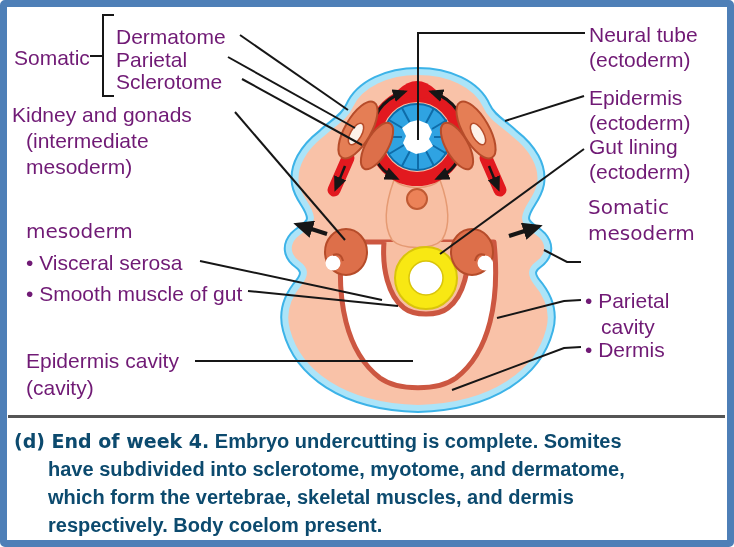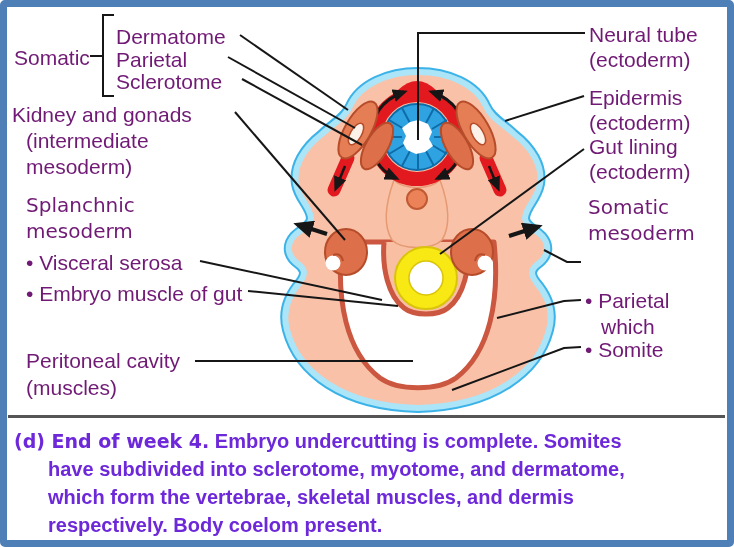--- a/index.html
+++ b/index.html
@@ -4,21 +4,21 @@
 <style>
   html,body{margin:0;padding:0;background:#e8e8e8;}
   #stage{position:relative;width:734px;height:547px;background:#ffffff;overflow:hidden;
          font-family:"Liberation Sans",sans-serif;}
   #frame{position:absolute;inset:0;border:7px solid #4e7fb7;border-radius:5px;pointer-events:none;z-index:30;}
   #diagram-svg{position:absolute;left:0;top:0;width:734px;height:547px;z-index:1;}
   .lbl{position:absolute;font-weight:normal;font-size:21px;line-height:1;color:#701a75;
        white-space:nowrap;z-index:10;}
   .heavy{font-family:"DejaVu Sans",sans-serif;font-size:20px;}
   #separator{position:absolute;left:8px;top:415px;width:717px;height:3px;background:#555;z-index:10;}
-  .cap{position:absolute;font-weight:bold;font-size:20px;line-height:1;color:#6d28d9;
+  .cap{position:absolute;font-weight:bold;font-size:20px;line-height:1;color:#0c4a6e;
        white-space:nowrap;z-index:10;}
   .cap .lead{font-family:"DejaVu Sans",sans-serif;font-size:19px;}
 </style>
 </head>
 <body>
 
 <div id="stage">
   <div id="frame"></div>
 
   <svg id="diagram-svg" viewBox="0 0 734 547" xmlns="http://www.w3.org/2000/svg">
@@ -111,38 +111,37 @@
     </g>
   </svg>
 
   <div class="lbl" style="left:14px;top:47px">Somatic</div>
   <div class="lbl" style="left:116px;top:26px">Dermatome</div>
   <div class="lbl" style="left:116px;top:49px">Parietal</div>
   <div class="lbl" style="left:116px;top:71px">Sclerotome</div>
   <div class="lbl" style="left:12px;top:104px">Kidney and gonads</div>
   <div class="lbl" style="left:26px;top:156px">mesoderm)</div>
   <div class="lbl" style="left:26px;top:130px">(intermediate</div>
-  <div class="lbl heavy" style="left:26px;top:195px">Splanchnic</div>
   <div class="lbl heavy" style="left:26px;top:221px">mesoderm</div>
   <div class="lbl" style="left:26px;top:252px">• Visceral serosa</div>
-  <div class="lbl" style="left:26px;top:283px">• Embryo muscle of gut</div>
-  <div class="lbl" style="left:26px;top:350px">Peritoneal cavity</div>
-  <div class="lbl" style="left:26px;top:377px">(muscles)</div>
+  <div class="lbl" style="left:26px;top:283px">• Smooth muscle of gut</div>
+  <div class="lbl" style="left:26px;top:350px">Epidermis cavity</div>
+  <div class="lbl" style="left:26px;top:377px">(cavity)</div>
 
   <div class="lbl" style="left:589px;top:24px">Neural tube</div>
   <div class="lbl" style="left:589px;top:49px">(ectoderm)</div>
   <div class="lbl" style="left:589px;top:87px">Epidermis</div>
   <div class="lbl" style="left:589px;top:112px">(ectoderm)</div>
   <div class="lbl" style="left:589px;top:136px">Gut lining</div>
   <div class="lbl" style="left:589px;top:161px">(ectoderm)</div>
   <div class="lbl heavy" style="left:588px;top:197px">Somatic</div>
   <div class="lbl heavy" style="left:588px;top:223px">mesoderm</div>
   <div class="lbl" style="left:585px;top:290px">• Parietal</div>
-  <div class="lbl" style="left:601px;top:316px">which</div>
-  <div class="lbl" style="left:585px;top:339px">• Somite</div>
+  <div class="lbl" style="left:601px;top:316px">cavity</div>
+  <div class="lbl" style="left:585px;top:339px">• Dermis</div>
 
   <div id="separator"></div>
   <div class="cap" style="left:14px;top:431px">
     <span class="lead">(d) End of week 4.</span><span> Embryo undercutting is complete. Somites</span>
   </div>
   <div class="cap" style="left:48px;top:459px">have subdivided into sclerotome, myotome, and dermatome,</div>
   <div class="cap" style="left:48px;top:487px">which form the vertebrae, skeletal muscles, and dermis</div>
   <div class="cap" style="left:48px;top:515px">respectively. Body coelom present.</div>
 </div>
 

